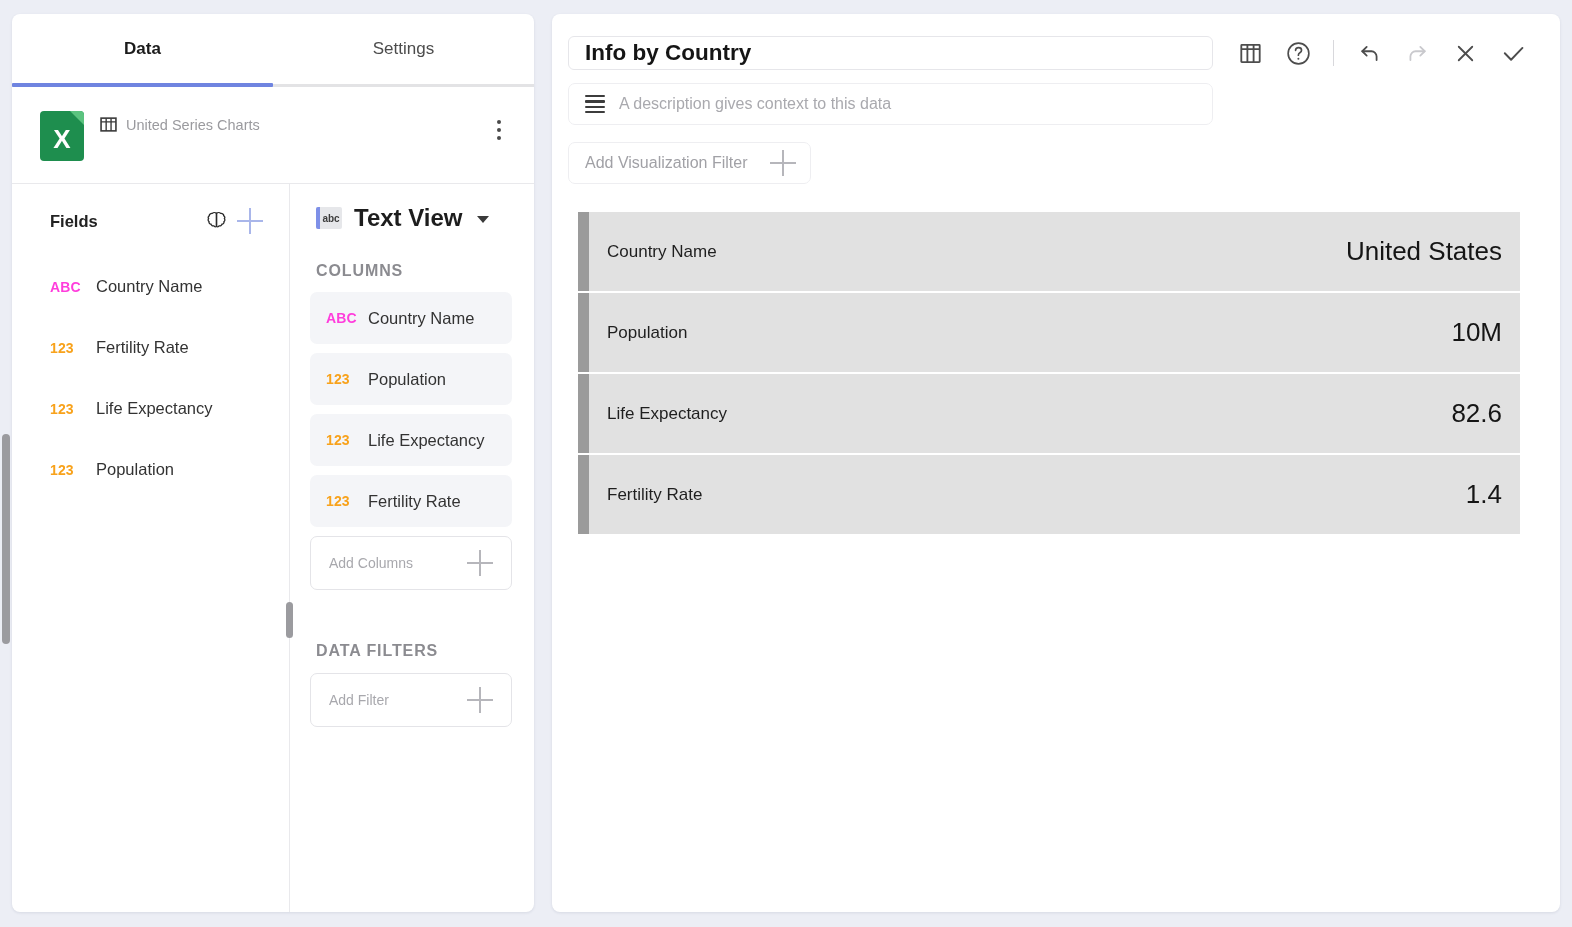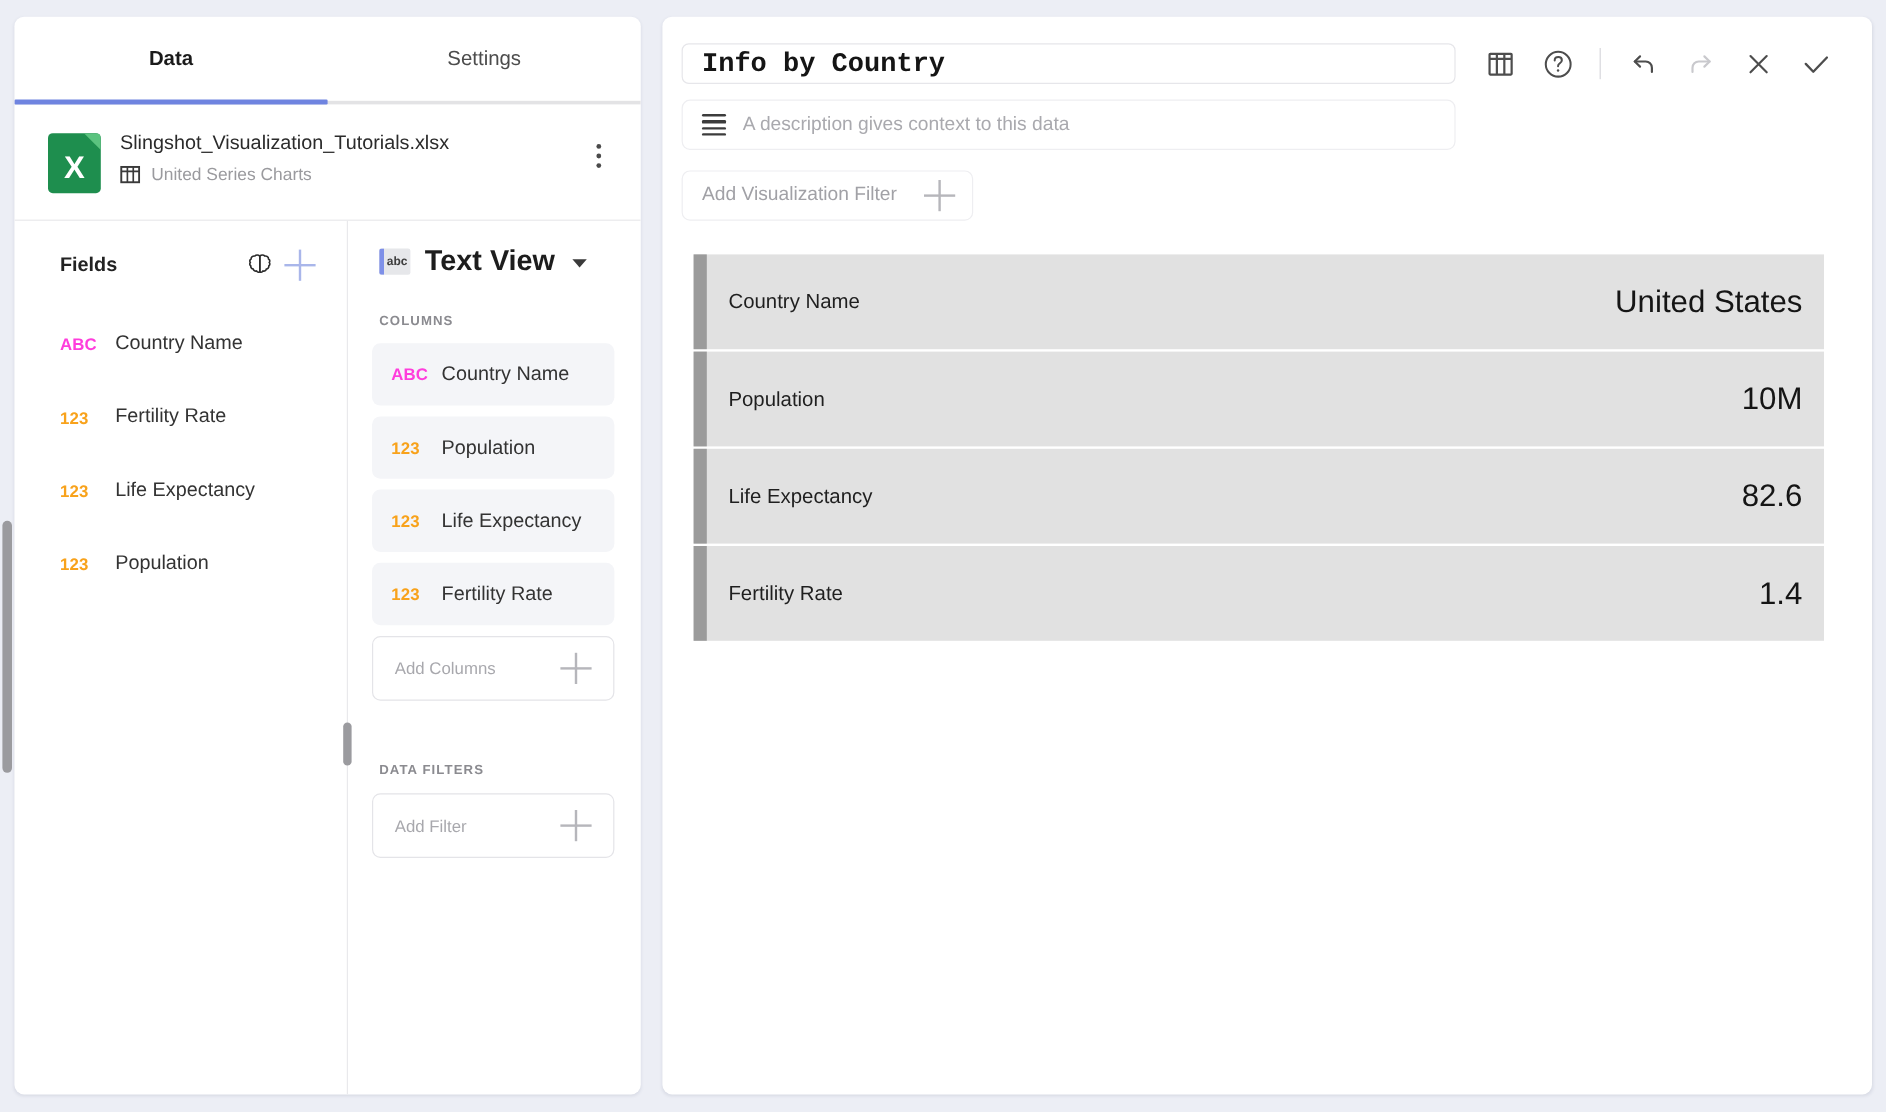--- a/index.html
+++ b/index.html
@@ -247,21 +247,21 @@
   .chev {
     width: 0; height: 0;
     border-left: 6px solid transparent;
     border-right: 6px solid transparent;
     border-top: 7px solid #3a3a3a;
     margin-left: 2px;
     margin-top: 3px;
   }
 
   .section-label {
-    font-size: 11px;
+    font-size: 16px;
     font-weight: bold;
     letter-spacing: 0.9px;
     color: #8b8b90;
     padding: 30px 0 12px 6px;
   }
 
   .col-chip {
     height: 52px;
     background: #f4f5f8;
     border-radius: 7px;
@@ -338,21 +338,20 @@
   .title-box {
     flex: 0 0 auto;
     width: 645px;
     height: 34px;
     border: 1px solid #e6e6ea;
     border-radius: 6px;
     display: flex;
     align-items: center;
     padding: 0 16px;
     background: #fff;
-    font-family: Liberation Mono, monospace;
   }
   .title-text {
     font-size: 22.5px;
     font-weight: bold;
     color: #151515;
   }
   .toolbar {
     display: flex;
     align-items: center;
     margin-left: auto;
@@ -456,21 +455,20 @@
       <div class="tab-underline"></div>
     </div>
 
     <div class="file-row">
       <div class="xls-icon">
         <div class="body"></div>
         <div class="fold"></div>
         <div class="letter">X</div>
       </div>
       <div class="file-text">
-        <div class="file-name">Slingshot_Visualization_Tutorials.xlsx</div>
         <div class="file-sub">
           <span>
             <svg width="17" height="17" viewBox="0 0 16 16">
               <rect x="1" y="2" width="14" height="12" fill="none" stroke="#3a3a3a" stroke-width="1.5"></rect>
               <line x1="1" y1="5.5" x2="15" y2="5.5" stroke="#3a3a3a" stroke-width="1.3"></line>
               <line x1="5.8" y1="2" x2="5.8" y2="14" stroke="#3a3a3a" stroke-width="1.3"></line>
               <line x1="10.4" y1="2" x2="10.4" y2="14" stroke="#3a3a3a" stroke-width="1.3"></line>
             </svg>
           </span>
           <span class="file-sub-label">United Series Charts</span>

